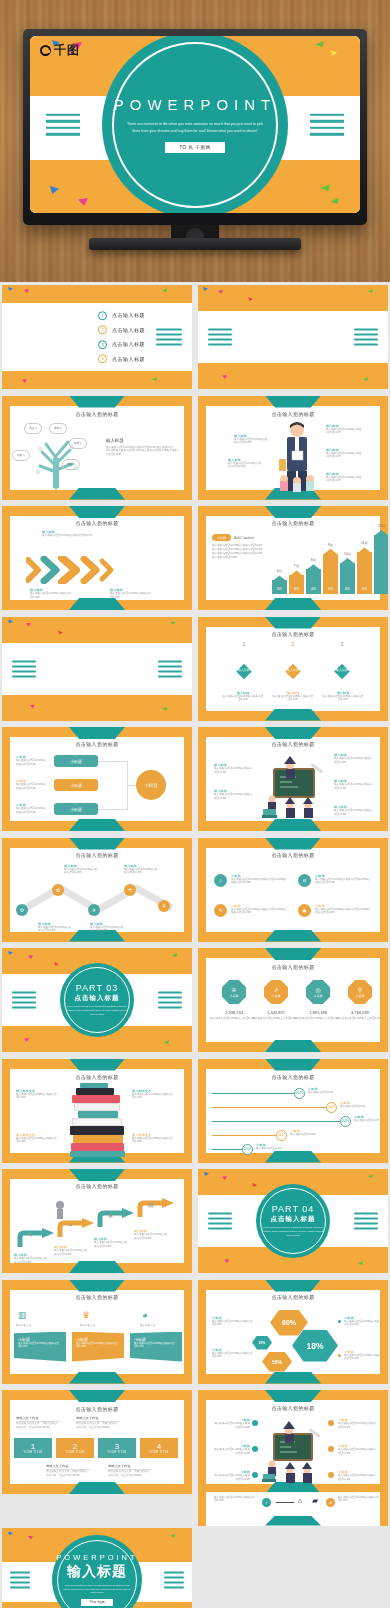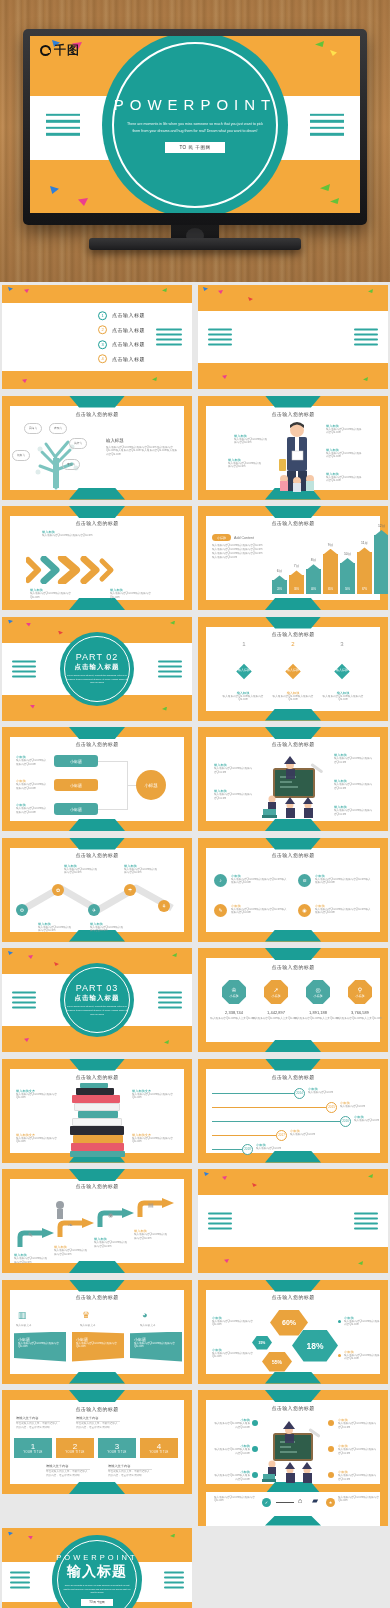--- a/index.html
+++ b/index.html
@@ -25,21 +25,21 @@
     background:linear-gradient(180deg, rgba(120,80,40,.30) 0%, rgba(150,105,60,.05) 45%, rgba(90,60,30,.30) 100%);
   }
   .tv-outer{
     position:absolute; left:23px; top:29px; width:344px; height:196px;
     background:linear-gradient(180deg,#3a3a3c 0%, #232325 55%, #141416 100%);
     border-radius:5px;
     padding:7px 7px 12px 7px;
     box-shadow:0 8px 18px rgba(0,0,0,.45);
     z-index:2;
   }
-  .tv-screen{ position:relative; width:100%; height:100%; overflow:hidden; background:#fff; }
+  .tv-screen{ position:relative; width:100%; height:100%; overflow:hidden; background:#fff;border-radius:6px; }
   .tv-stand-neck{
     position:absolute; left:50%; top:222px; transform:translateX(-50%);
     width:48px; height:18px;
     background:linear-gradient(180deg,#2c2c2e,#1a1a1c);
     z-index:1;
   }
   .tv-stand-neck:after{
     content:""; position:absolute; left:50%; top:6px; transform:translateX(-50%);
     width:18px; height:16px; border-radius:50%;
     background:#3a3a3c;
@@ -454,26 +454,20 @@
     <div class="row">
       <div class="cell l">
         <div class="band-top" style="top:0;height:26px"></div>
         <div class="band-bot" style="bottom:0;height:26px"></div>
         <span class="conf c-blue" style="left:6px;top:3px"></span>
         <span class="conf c-pink" style="left:24px;top:6px"></span>
         <span class="conf c-red" style="left:56px;top:14px"></span>
         <span class="conf c-green" style="left:168px;top:4px"></span>
         <span class="conf c-pink" style="left:28px;top:88px"></span>
         <span class="conf c-green" style="left:160px;top:90px"></span>
-        <div class="sec-circle">
-          <span class="ir"></span>
-          <span class="sec-en">PART 02</span>
-          <span class="sec-cn">点击输入标题</span>
-          <span class="sec-mini">Lorem ipsum dolor sit amet, consectetur adipiscing elit sed do eiusmod tempor incididunt ut labore et dolore magna aliqua ut enim ad minim</span>
-        </div>
         <div class="hbars" style="left:10px;top:50%;transform:translateY(-50%)">
           <i style="width:24px"></i>
             <i style="width:24px"></i>
             <i style="width:24px"></i>
             <i style="width:24px"></i>
         </div>
         <div class="hbars" style="right:10px;top:50%;transform:translateY(-50%)">
           <i style="width:24px"></i>
             <i style="width:24px"></i>
             <i style="width:24px"></i>
@@ -876,20 +870,26 @@
 
       <div class="cell r">
         <div class="band-top" style="top:0;height:26px"></div>
         <div class="band-bot" style="bottom:0;height:26px"></div>
         <span class="conf c-blue" style="left:6px;top:3px"></span>
         <span class="conf c-pink" style="left:24px;top:7px"></span>
         <span class="conf c-red" style="left:54px;top:14px"></span>
         <span class="conf c-green" style="left:170px;top:5px"></span>
         <span class="conf c-pink" style="left:26px;top:90px"></span>
         <span class="conf c-green" style="left:160px;top:92px"></span>
+        <div class="sec-circle">
+          <span class="ir"></span>
+          <span class="sec-en">PART 04</span>
+          <span class="sec-cn">点击输入标题</span>
+          <span class="sec-mini">Lorem ipsum dolor sit amet, consectetur adipiscing elit sed do eiusmod tempor incididunt ut labore et dolore magna aliqua ut enim ad minim</span>
+        </div>
         <div class="hbars" style="left:10px;top:50%;transform:translateY(-50%)">
           <i style="width:24px"></i>
             <i style="width:24px"></i>
             <i style="width:24px"></i>
             <i style="width:24px"></i>
         </div>
         <div class="hbars" style="right:10px;top:50%;transform:translateY(-50%)">
           <i style="width:24px"></i>
             <i style="width:24px"></i>
             <i style="width:24px"></i>

